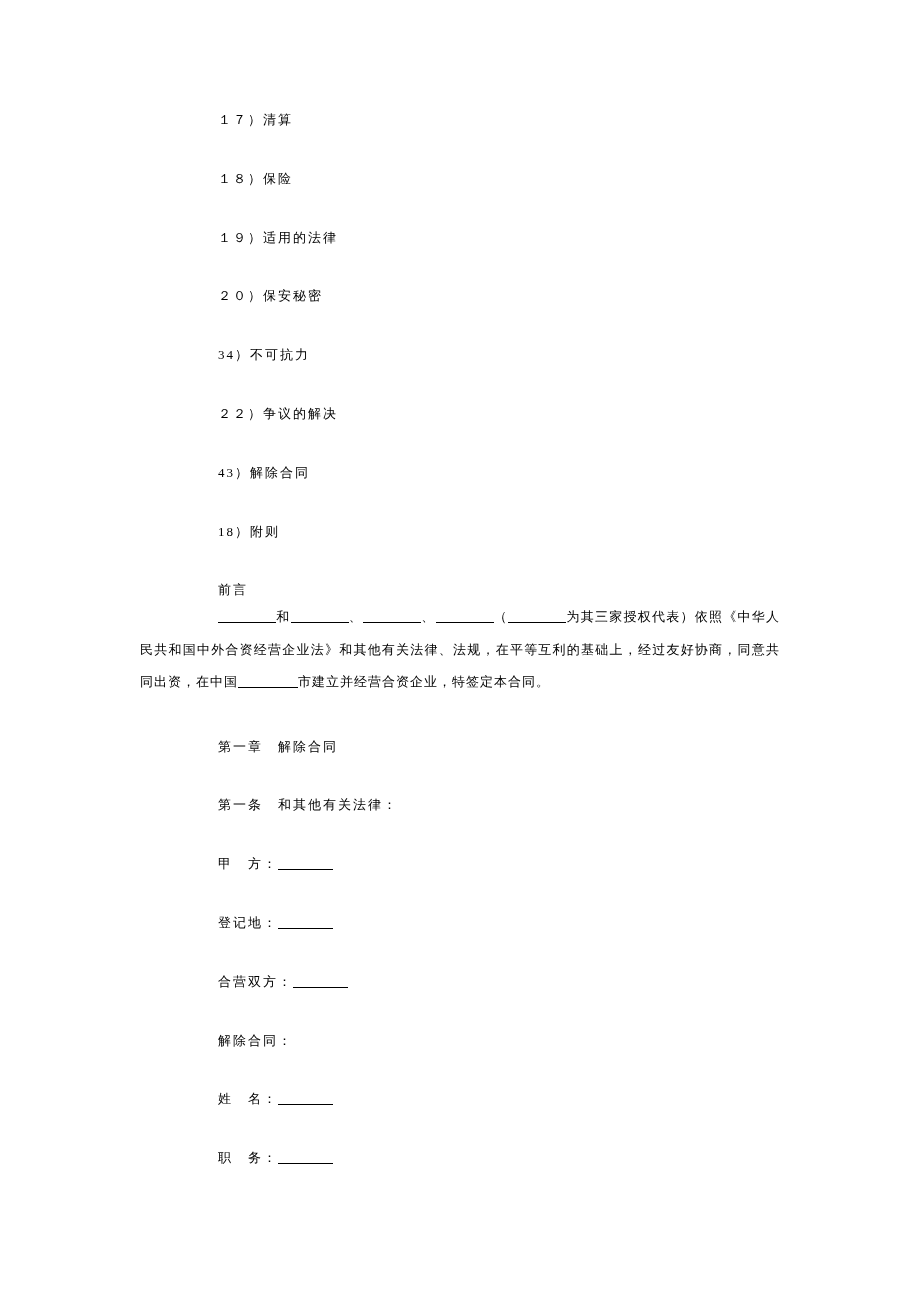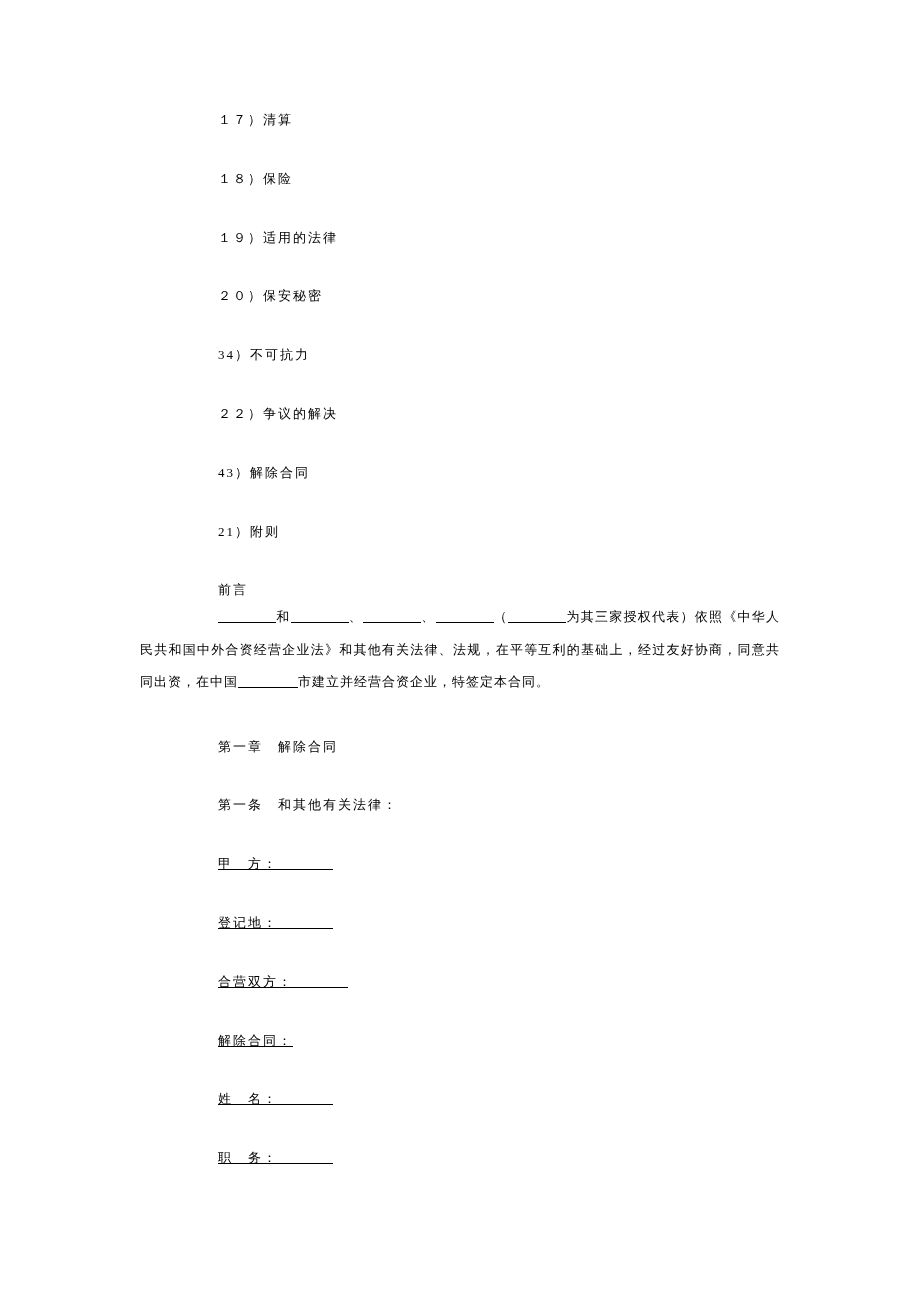--- a/index.html
+++ b/index.html
@@ -43,21 +43,20 @@
     }
     .article {
       margin-bottom: 38px;
       padding-left: 78px;
       letter-spacing: 2px;
     }
     .field-line {
       margin-bottom: 38px;
       padding-left: 78px;
       letter-spacing: 2px;
-      text-decoration: underline;
     }
     .blank {
       display: inline-block;
       border-bottom: 1px solid #000000;
       height: 1em;
       vertical-align: baseline;
       position: relative;
       top: 2px;
     }
     .blank-60 { width: 60px; }
@@ -67,21 +66,21 @@
 </head>
 <body>
 
 <div class="toc-item">１７）清算</div>
 <div class="toc-item">１８）保险</div>
 <div class="toc-item">１９）适用的法律</div>
 <div class="toc-item">２０）保安秘密</div>
 <div class="toc-item">34）不可抗力</div>
 <div class="toc-item">２２）争议的解决</div>
 <div class="toc-item">43）解除合同</div>
-<div class="toc-item">21）附则</div>
+<div class="toc-item">18）附则</div>
 
 <div class="preface-label">前言</div>
 
 <div class="preface-body">
   <span class="preface-indent"></span><span class="blank blank-58"></span><span>和</span><span class="blank blank-58"></span><span>、</span><span class="blank blank-58"></span><span>、</span><span class="blank blank-58"></span><span>（</span><span class="blank blank-58"></span><span>为其三家授权代表）依照《中华人民共和国中外合资经营企业法》和其他有关法律、法规，在平等互利的基础上，经过友好协商，同意共同出资，在中国</span><span class="blank blank-60"></span><span>市建立并经营合资企业，特签定本合同。</span>
 </div>
 
 <div class="chapter">第一章　解除合同</div>
 
 <div class="article">第一条　和其他有关法律：</div>

